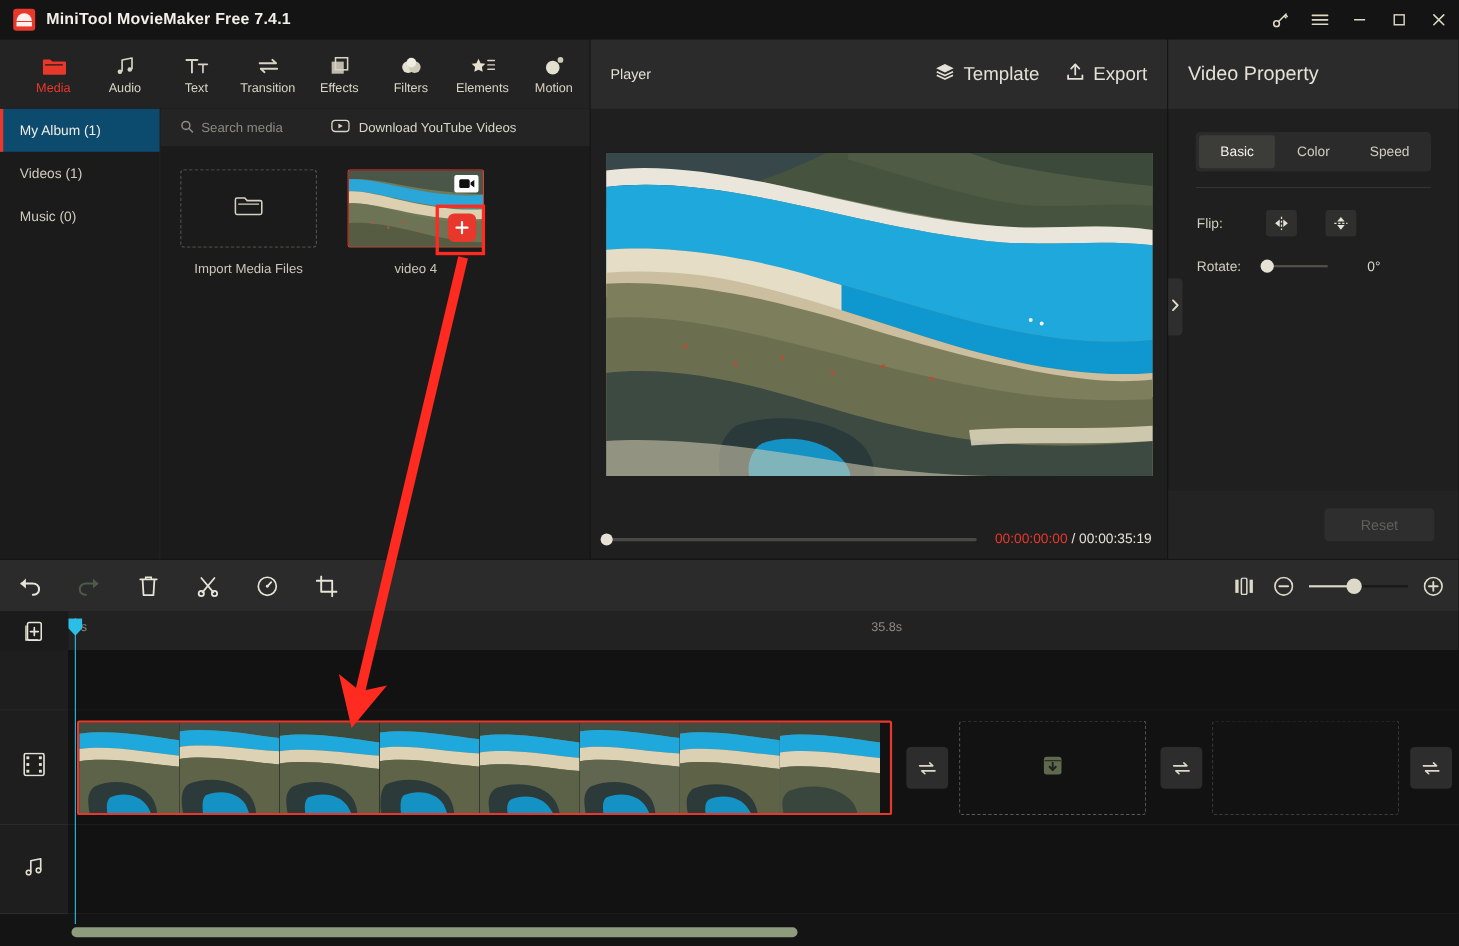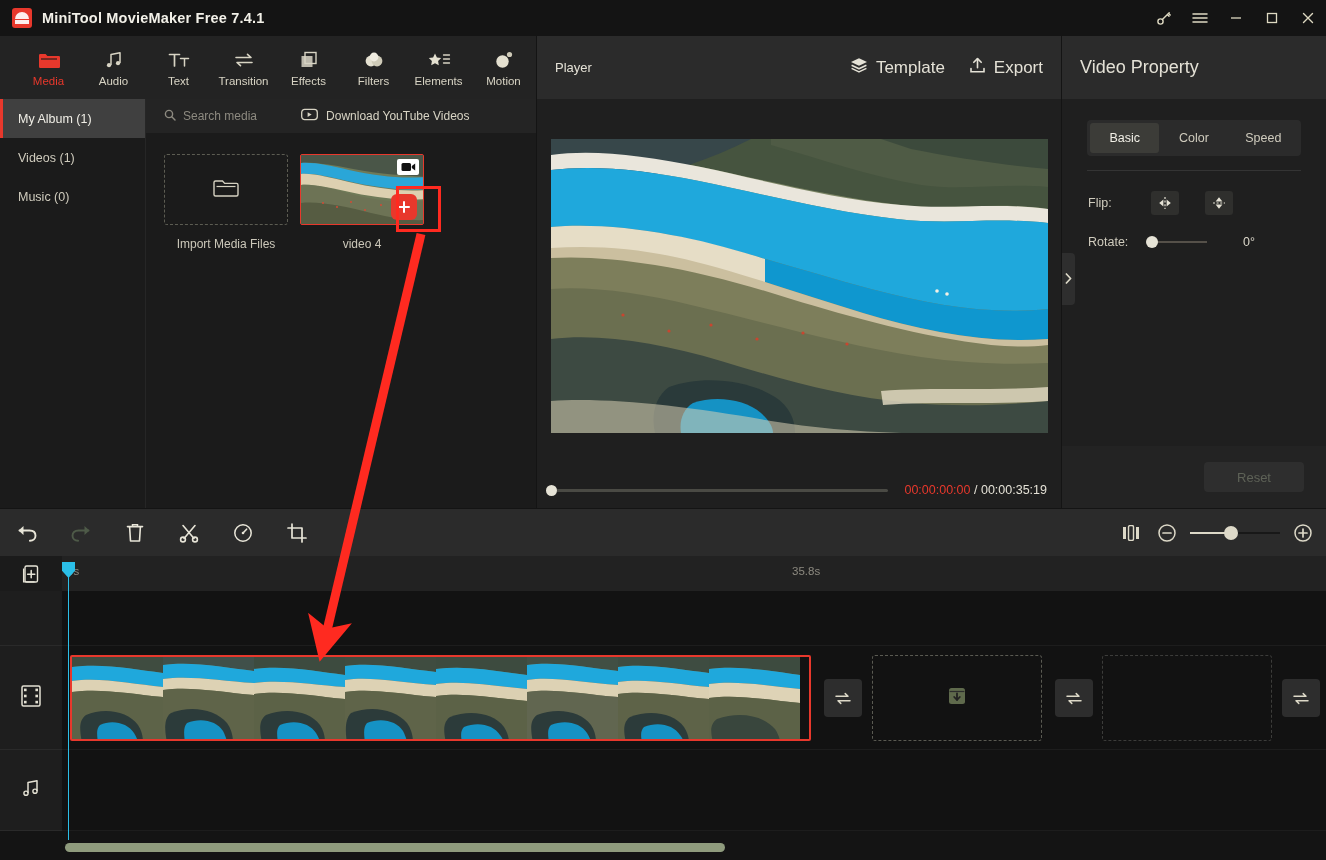--- a/index.html
+++ b/index.html
@@ -51,35 +51,35 @@
 
   
   .lib-side {
     position: absolute; left: 0; top: 99px; width: 146px; height: 409px;
     background: #1b1b1b; border-right: 1px solid #262626;
   }
   .lib-item {
     height: 39px; display: flex; align-items: center; padding-left: 18px;
     font-size: 12.5px; color: #cfcbbd; cursor: pointer;
   }
-  .lib-item.active { background: #404040; color: #f0eee6; }
+  .lib-item.active { background: #0c4a6e; color: #f0eee6; }
   .lib-item.active::before {
     content: ""; position: absolute; left: 0; width: 3px; height: 39px; background: #e8382c;
   }
 
   .lib-main {
     position: absolute; left: 146px; top: 99px; width: 390px; height: 409px; background: #1b1b1b;
   }
   .lib-bar {
     height: 34px; background: #242424; display: flex; align-items: center; font-size: 12px;
   }
   .lib-search { display: flex; align-items: center; gap: 7px; padding-left: 18px; color: #8d8a80; cursor: text; }
   .lib-yt { display: flex; align-items: center; gap: 8px; margin-left: 44px; color: #d8d4c4; cursor: pointer; }
 
-  .lib-grid { display: flex; padding: 21px 0 0 18px; gap: 12px; }
+  .lib-grid { display: flex; padding: 21px 0 0 18px; gap: 28px; }
   .media-cell { width: 124px; }
   .import-box {
     width: 124px; height: 71px; border: 1px dashed #5c5c52; border-radius: 3px;
     display: flex; align-items: center; justify-content: center; cursor: pointer;
   }
   .media-cap { margin-top: 12px; text-align: center; font-size: 12px; color: #cbc7b9; }
   .thumb-box {
     width: 124px; height: 71px; border: 1px solid #e8382c; border-radius: 2px;
     position: relative; overflow: hidden; cursor: pointer;
   }

